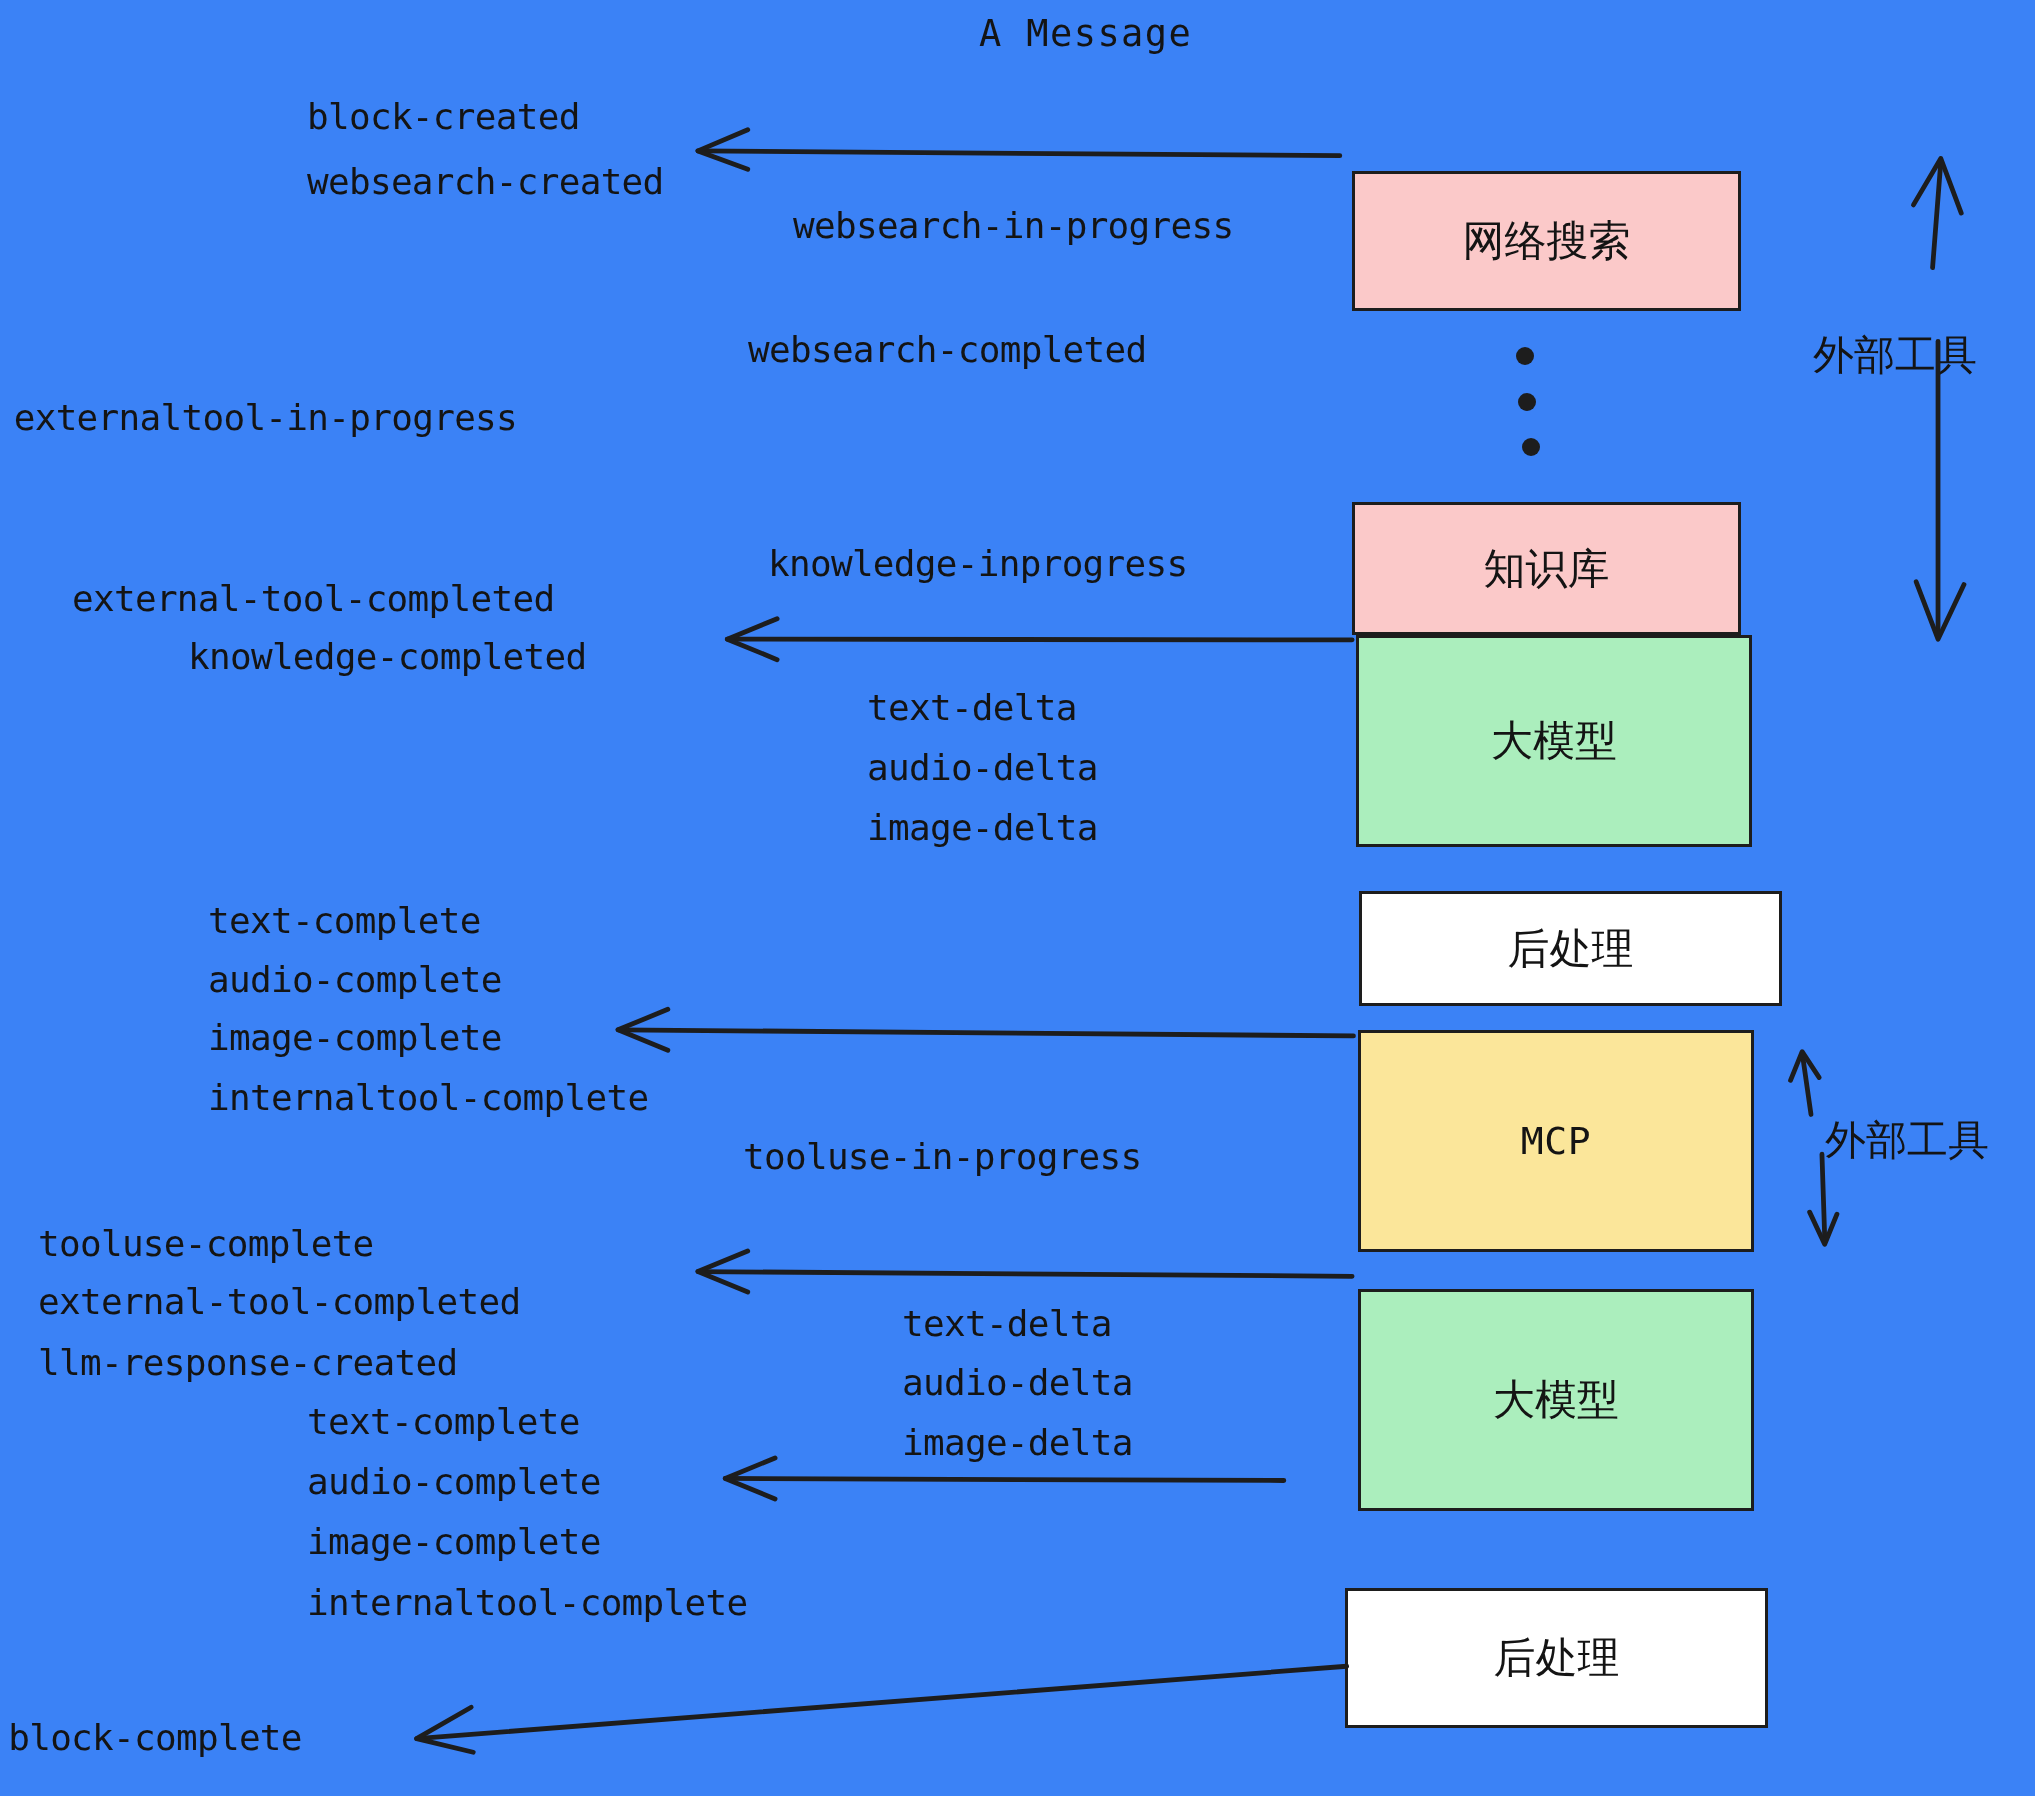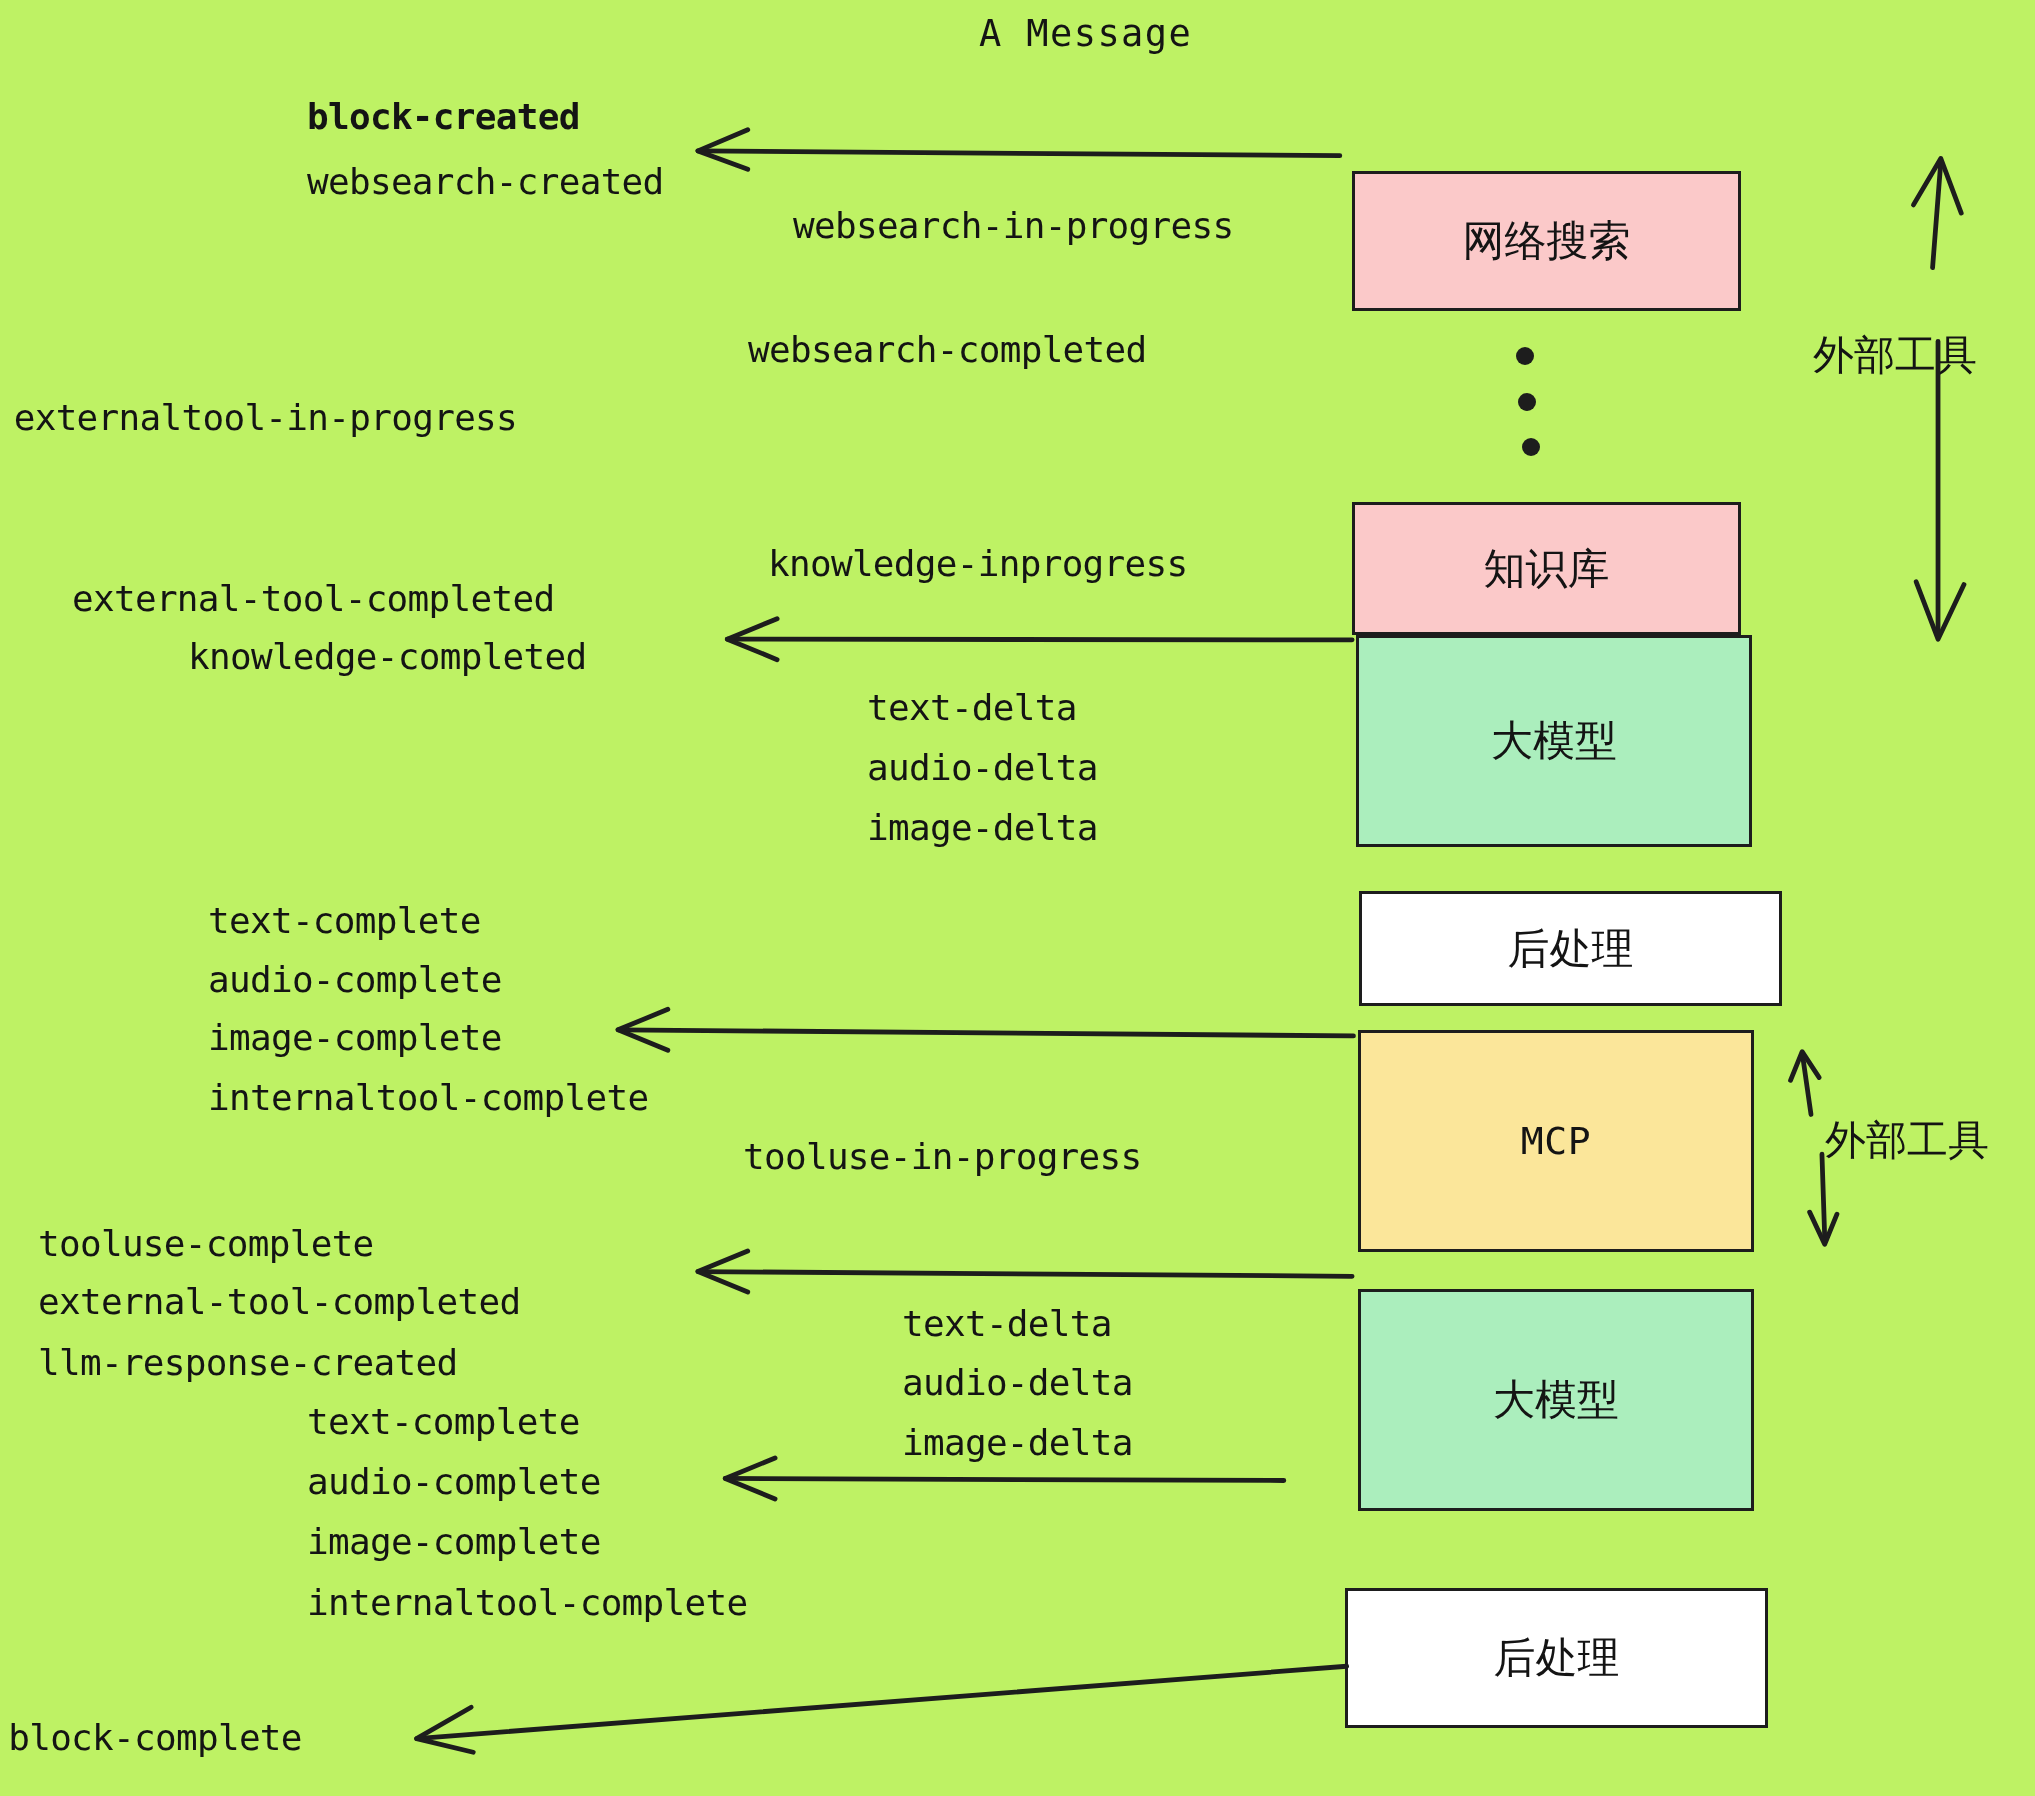--- a/index.html
+++ b/index.html
@@ -7,21 +7,21 @@
     padding: 0;
     background: #ffffff;
   }
   body {
     font-family: "DejaVu Sans", sans-serif;
   }
   #canvas {
     position: relative;
     width: 2035px;
     height: 1796px;
-    background: #bef264;
+    background: #3b82f6;
     overflow: hidden;
   }
   
   .evt {
     position: absolute;
     font-family: "DejaVu Sans Mono", monospace;
     font-size: 36px;
     line-height: 1;
     color: #141414;
     white-space: nowrap;
@@ -87,21 +87,21 @@
     pointer-events: none;
   }
 </style>
 </head>
 <body>
 
 <div id="canvas">
 
   <div id="title" style="left:979px; top:12.3px;">A Message</div>
 
-  <div class="evt" style="left:307px; top:99px;font-weight:bold;">block-created</div>
+  <div class="evt" style="left:307px; top:99px;">block-created</div>
   <div class="evt" style="left:307px; top:164px;">websearch-created</div>
   <div class="evt" style="left:748px; top:208px;margin-left:45px;">websearch-in-progress</div>
   <div class="evt" style="left:748px; top:297px;margin-top:35px;">websearch-completed</div>
   <div class="evt" style="left:13.7px; top:400px;">externaltool-in-progress</div>
 
   <div class="evt" style="left:768px; top:546px;">knowledge-inprogress</div>
   <div class="evt" style="left:72px; top:581px;">external-tool-completed</div>
   <div class="evt" style="left:188px; top:639px;">knowledge-completed</div>
 
   <div class="evt" style="left:867px; top:690px;">text-delta</div>

